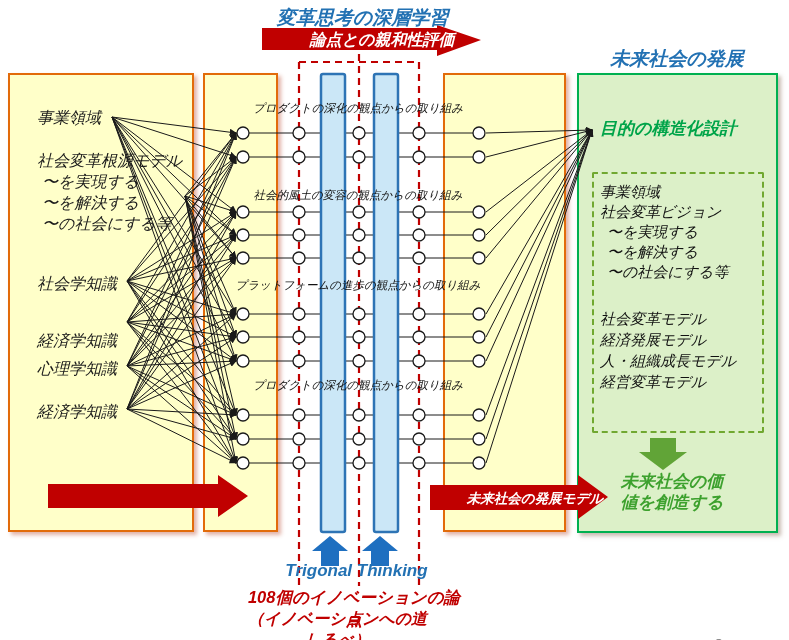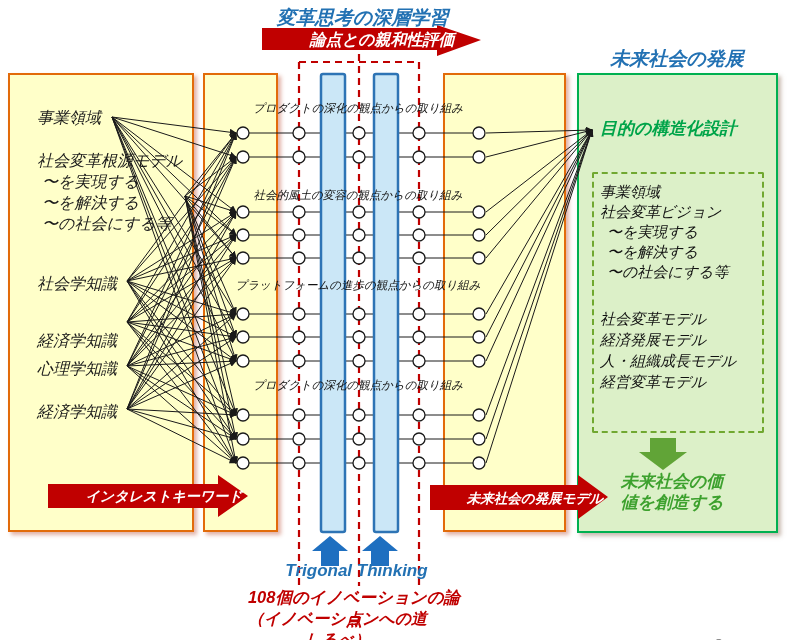--- a/index.html
+++ b/index.html
@@ -228,21 +228,20 @@
         <polygon points="330,536 348,551 339,551 339,566 321,566 321,551 312,551" fill="#1E6FC0"></polygon>
         <polygon points="380,536 398,551 389,551 389,566 371,566 371,551 362,551" fill="#1E6FC0"></polygon>
         <polygon points="650,438 676,438 676,452 687,452 663,470 639,452 650,452" fill="#61A437"></polygon>
       </g>
     </svg>
 
   <div class="abs ttl" id="title-top">変革思考の深層学習</div>
   <div class="abs ttl" id="title-right">未来社会の発展</div>
 
   <div class="abs bannertxt" id="banner-top-label">論点との親和性評価</div>
-  <div class="abs bannertxt" id="banner-bl-label">インタレストキーワード</div>
   <div class="abs bannertxt" id="banner-br-label">未来社会の発展モデル</div>
 
   <div class="abs lbl" id="lbl-domain">事業領域</div>
   <div class="abs lbl" id="lbl-model">
     <div>社会変革根源モデル</div>
     <div class="indent">〜を実現する</div>
     <div class="indent">〜を解決する</div>
     <div class="indent">〜の社会にする等</div>
   </div>
   <div class="abs lbl" id="lbl-k0">社会学知識</div>

